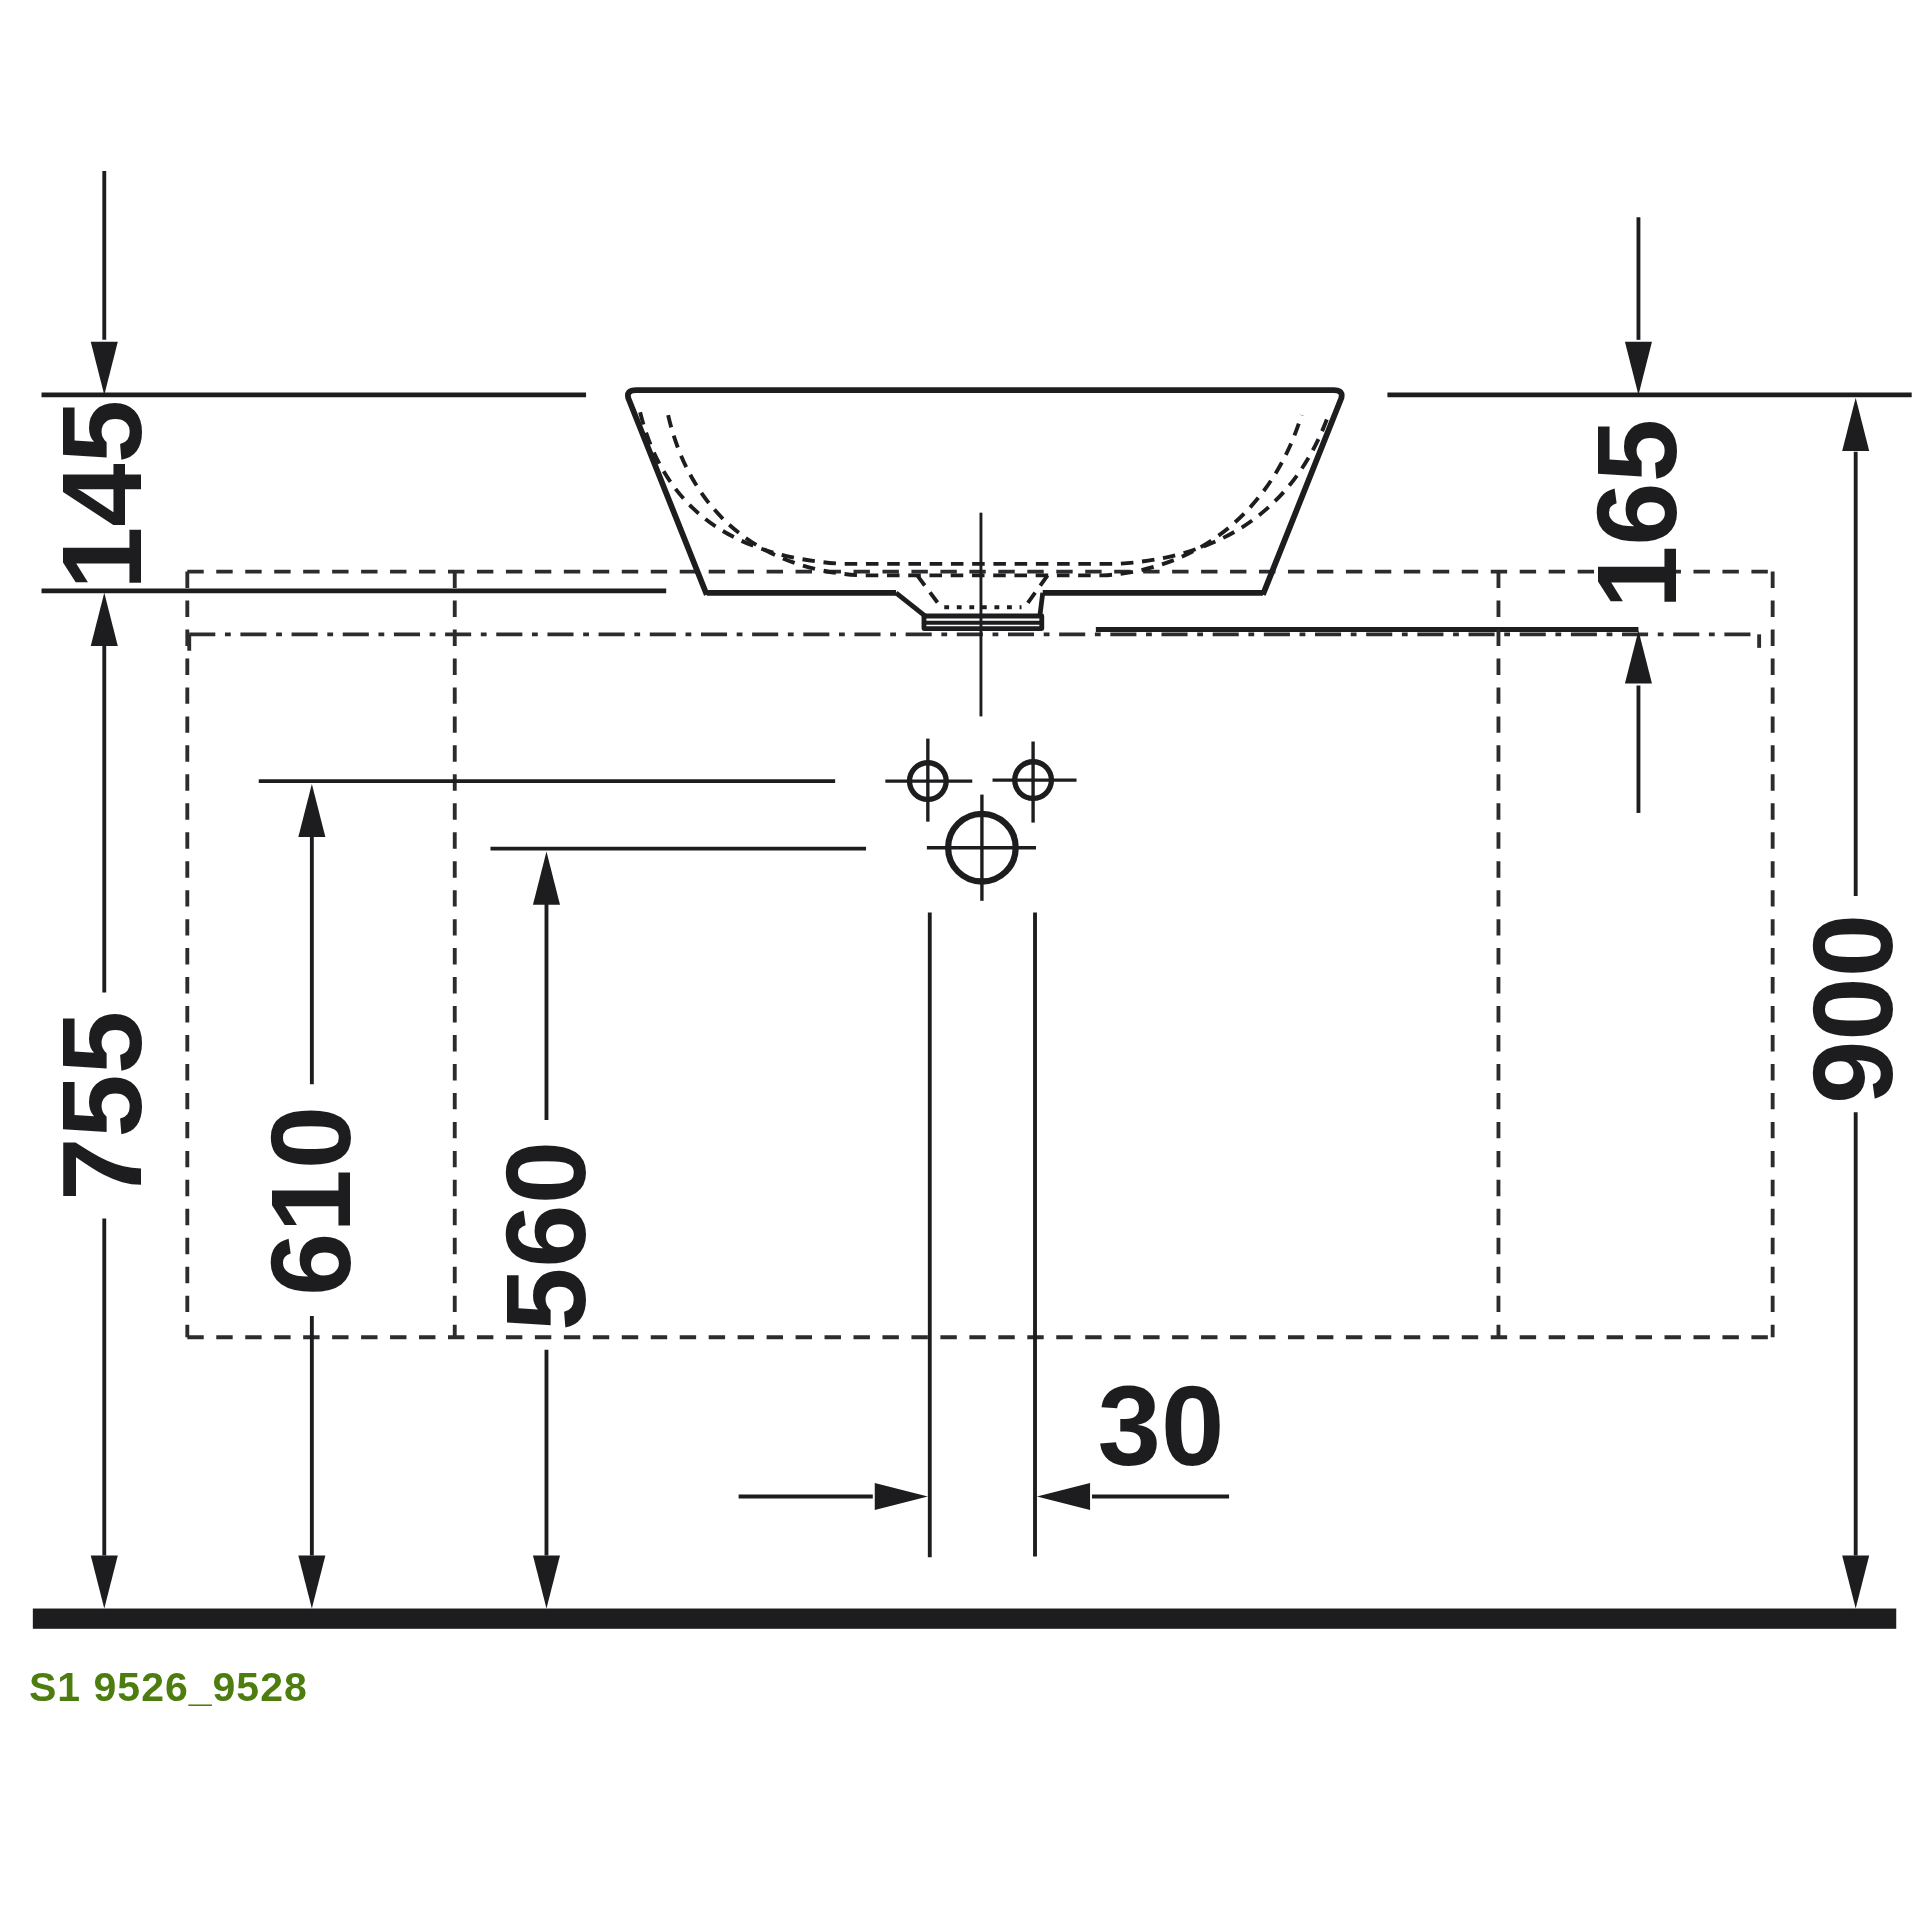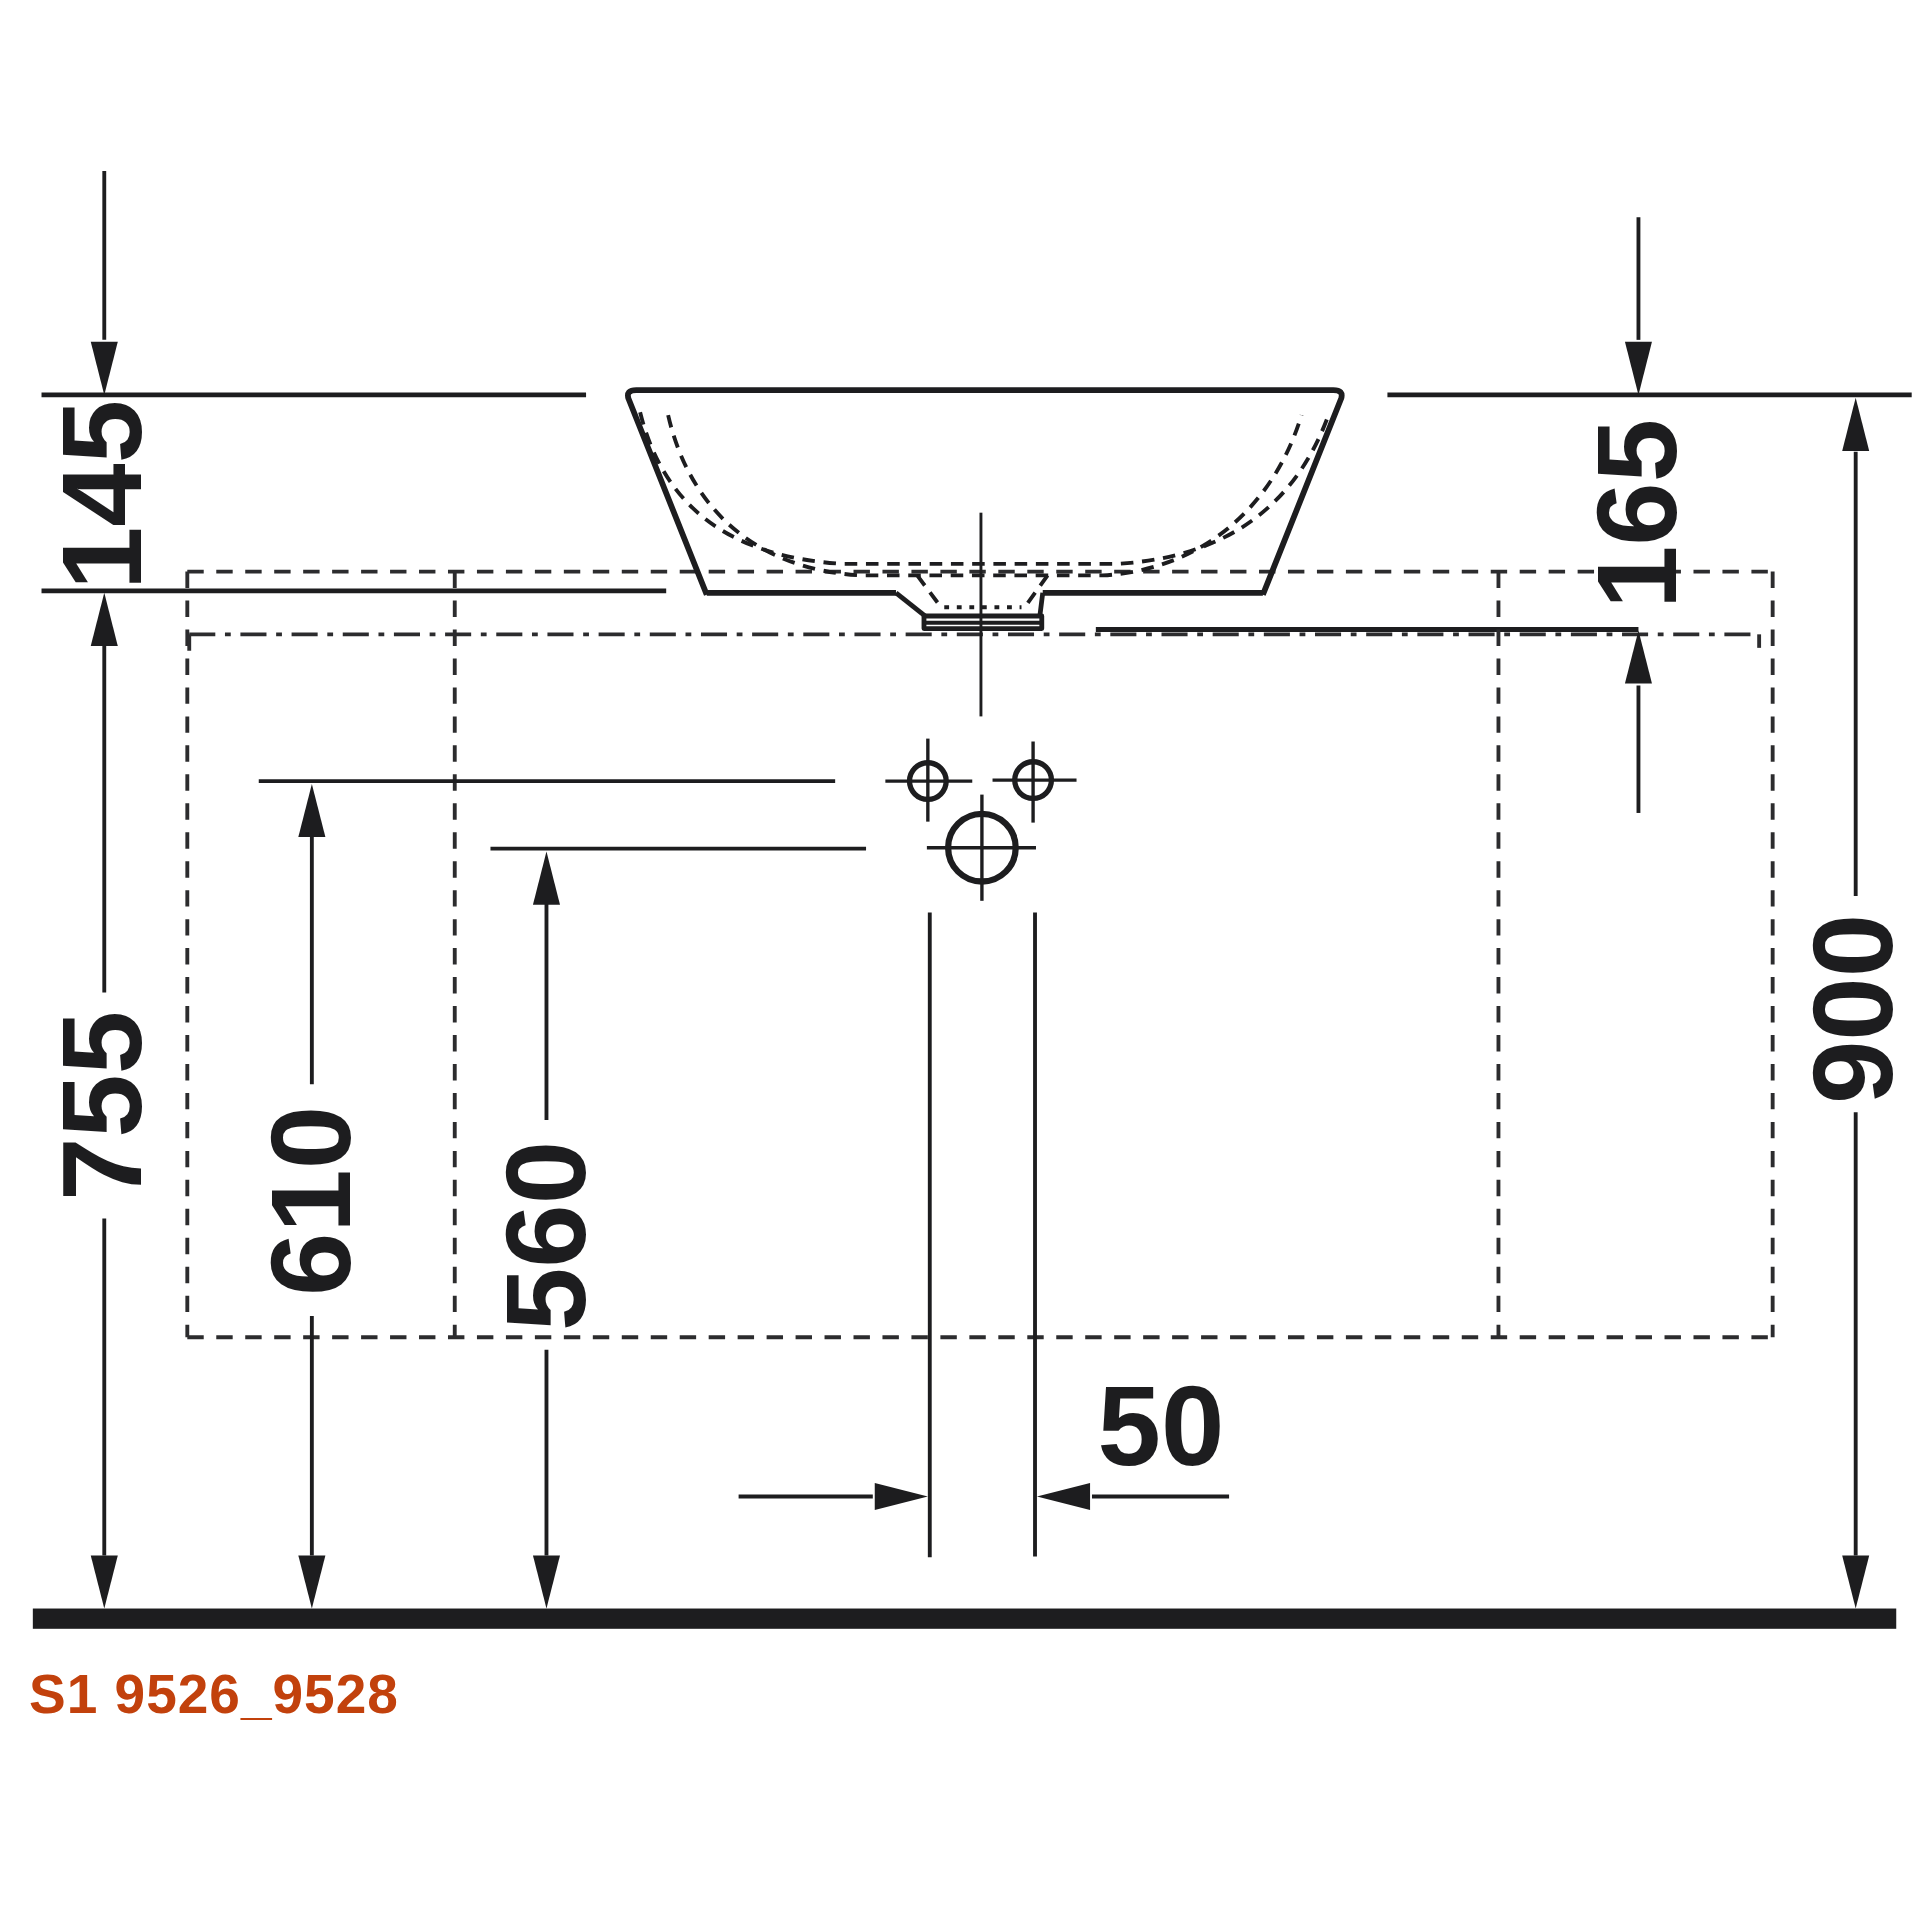--- a/index.html
+++ b/index.html
@@ -23,22 +23,22 @@
     line-height:1;
   }
   .dim-label.horizontal{
     transform:translate(-50%,-50%);
   }
   .drawing-code{
     position:absolute;
     left:29px;
     top:1667px;
     font-weight:bold;
-    font-size:55px;
-    color:#c2410c;
+    font-size:41px;
+    color:#4d7c0f;
     letter-spacing:1px;
     line-height:1;
     white-space:nowrap;
   }
 </style>
 </head>
 <body>
 
 <div class="page">
 
@@ -152,18 +152,18 @@
 
     <rect x="34" y="1666" width="1930" height="21" fill="#1d1d1f" stroke="none"></rect>
   </svg>
 
   <div class="dim-label" style="left:102px;top:495px;">145</div>
   <div class="dim-label" style="left:1637px;top:514px;">165</div>
   <div class="dim-label" style="left:102px;top:1106px;">755</div>
   <div class="dim-label" style="left:311px;top:1201px;">610</div>
   <div class="dim-label" style="left:546px;top:1236px;">560</div>
   <div class="dim-label" style="left:1853px;top:1009px;">900</div>
-  <div class="dim-label horizontal" style="left:1161px;top:1426px;">50</div>
+  <div class="dim-label horizontal" style="left:1161px;top:1426px;">30</div>
 
   <div class="drawing-code">S1 9526_9528</div>
 
 </div>
 
 
 </body></html>

